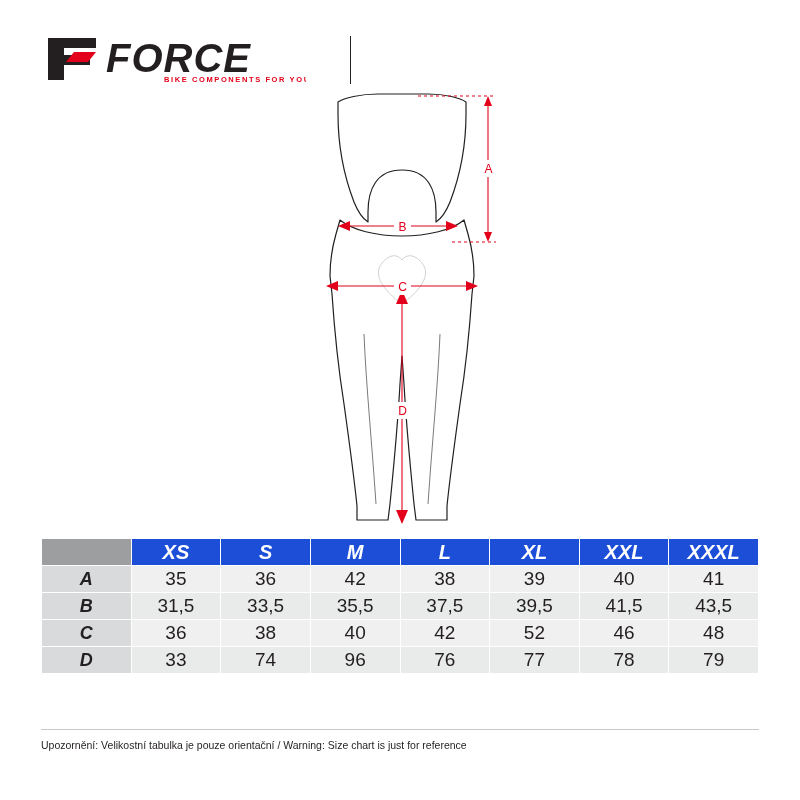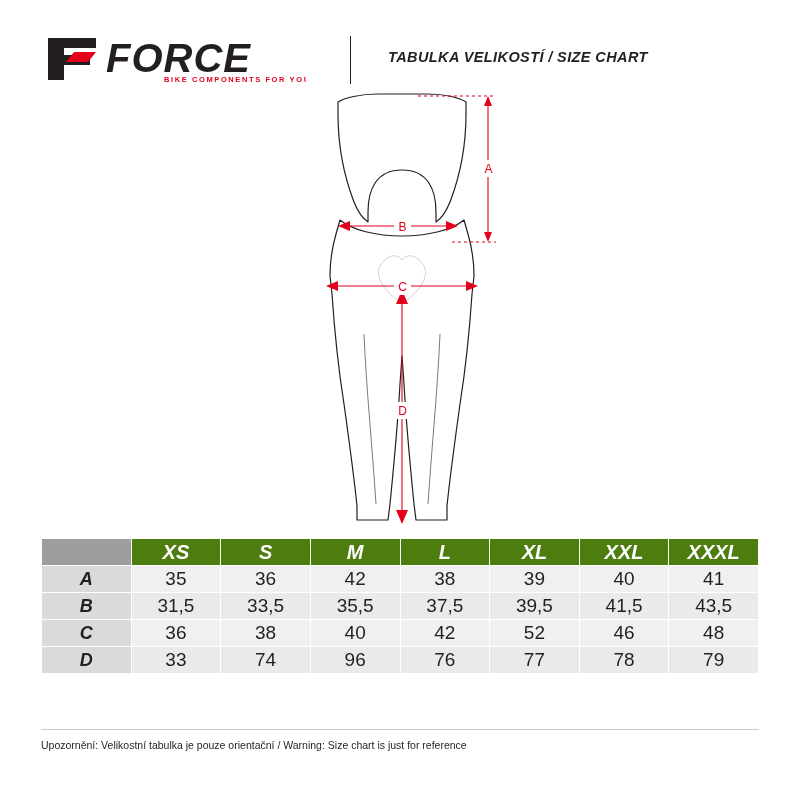--- a/index.html
+++ b/index.html
@@ -82,21 +82,21 @@
     table-layout: fixed;
   }
   table.size-chart td, table.size-chart th {
     border: 1px solid #ffffff;
     text-align: center;
     vertical-align: middle;
     padding: 0;
     height: 26px;
   }
   thead th {
-    background: #4d7c0f;
+    background: #1d4ed8;
     color: #ffffff;
     font-size: 20px;
     font-weight: bold;
     font-style: italic;
     height: 32px;
   }
   thead th.corner {
     background: #9c9e9f;
   }
   tbody th.rowlabel {
@@ -155,21 +155,20 @@
 
         <g fill="#231f20" font-family="Liberation Sans, sans-serif" font-size="40" font-weight="bold" font-style="italic">
           <text x="62" y="36" letter-spacing="1">FORCE</text>
         </g>
         <g fill="#e2001a" font-family="Liberation Sans, sans-serif" font-size="7.5" font-weight="bold" letter-spacing="1.6">
           <text x="120" y="46">BIKE COMPONENTS FOR YOU</text>
         </g>
       </svg>
     </div>
     <div class="header-divider"></div>
-    <div class="header-title">TABULKA VELIKOSTÍ / SIZE CHART</div>
   </div>
 
   <div class="illustration">
     <svg width="260" height="450" viewBox="0 0 260 450" xmlns="http://www.w3.org/2000/svg">
 
       <g fill="none" stroke="#231f20" stroke-width="1.2" stroke-linejoin="round">
 
         <path d="M38 18 C 44 14, 60 10, 78 10 L 128 10 C 146 10, 160 14, 166 18
                  L 166 30 C 166 60, 160 92, 150 118
                  C 146 128, 142 134, 136 138

